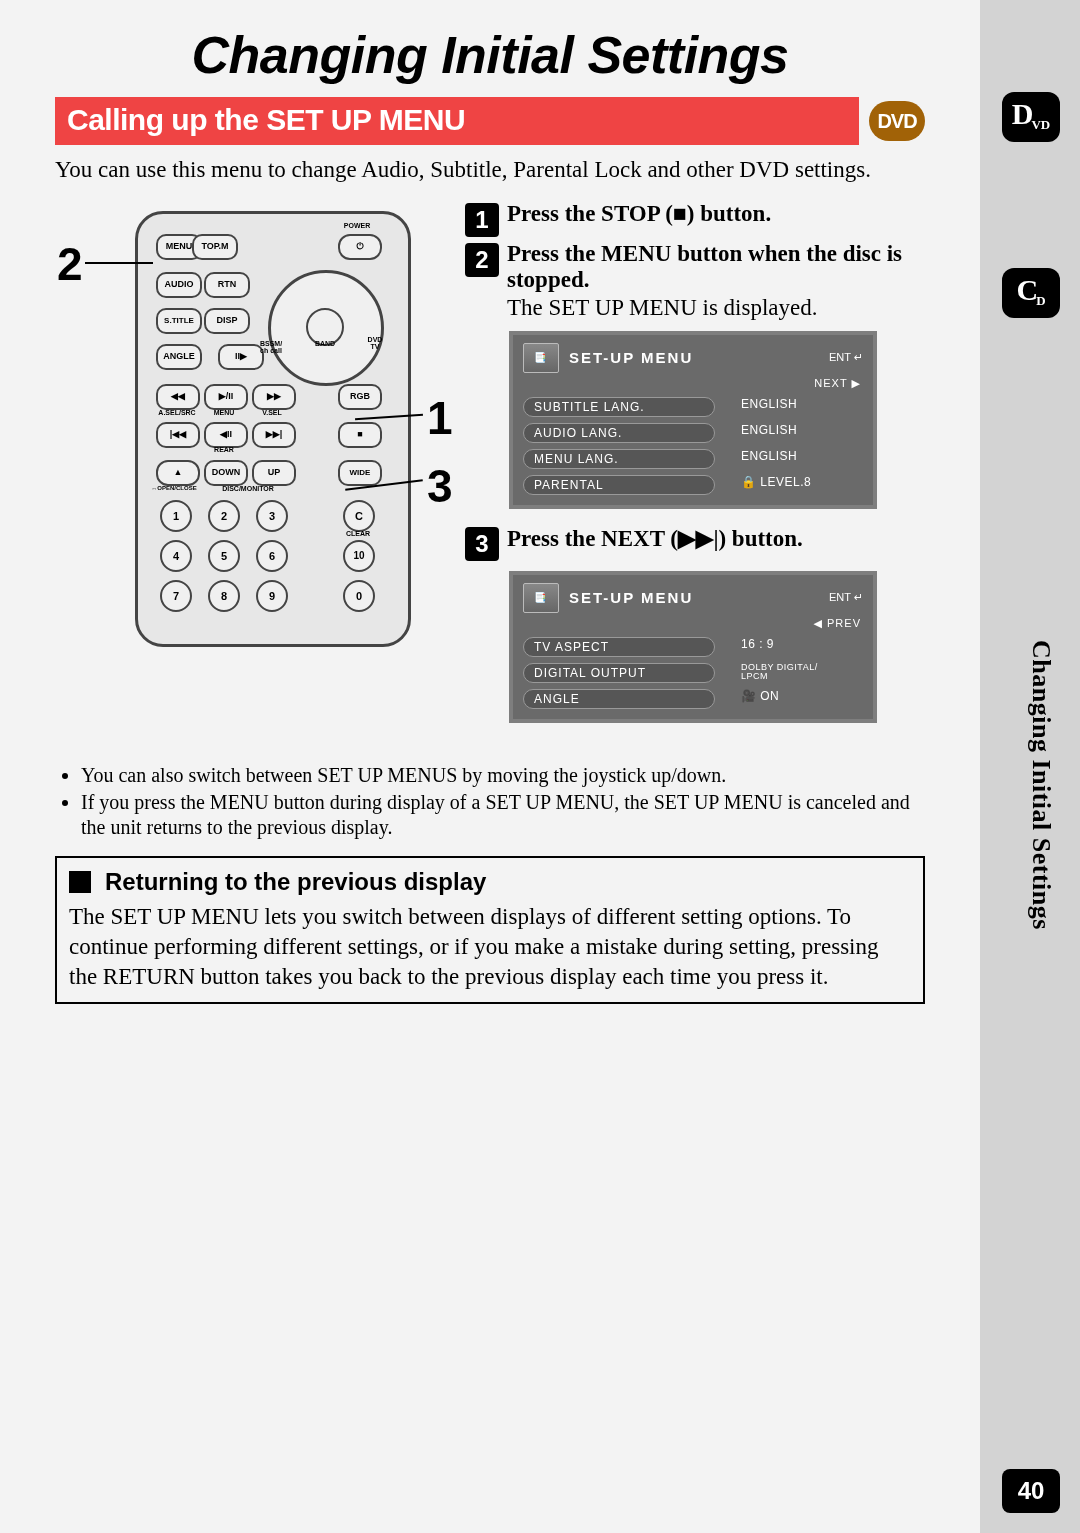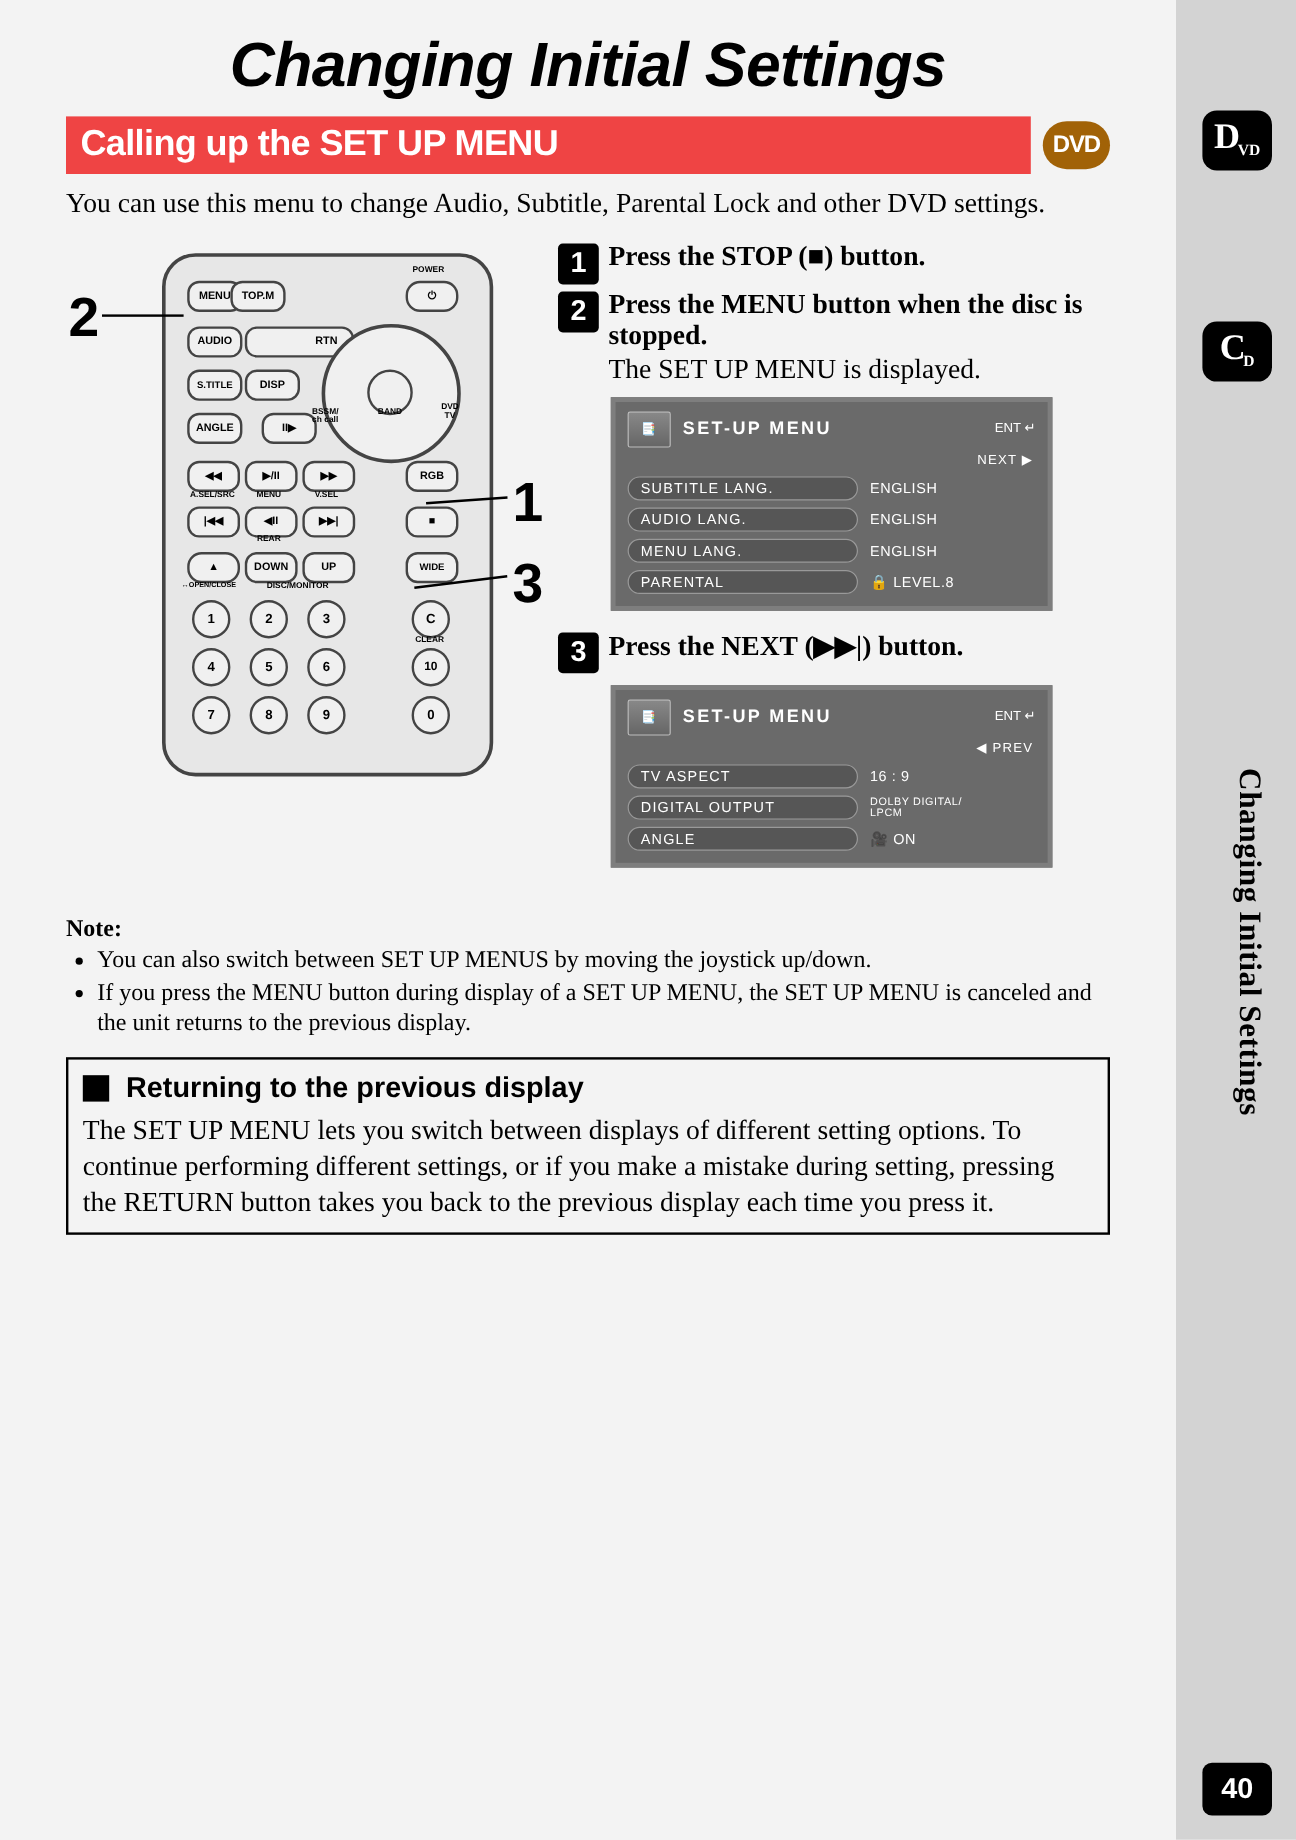--- a/index.html
+++ b/index.html
@@ -211,22 +211,21 @@
   }
   .setup-sub {
     text-align: right;
     padding: 0 12px 4px 0;
     font-size: 11px;
     letter-spacing: 1px;
   }
   .setup-row {
     display: flex;
     padding: 3px 10px;
-    gap: 10px;
-    align-items: center;
+    gap: 26px;
   }
   .setup-label {
     flex: 0 0 170px;
     background: #565656;
     border: 1px solid #999;
     border-radius: 10px;
     padding: 2px 10px;
     font-size: 12px;
     letter-spacing: 1px;
   }
@@ -370,21 +369,21 @@
       <div class="lead-line" style="top:283px;left:290px;width:78px;height:2px;transform:rotate(-7deg);"></div>
 
       <div class="remote-box">
 
         <div class="rlabel" style="top:8px;left:194px;width:50px;">POWER</div>
         <div class="rbtn" style="top:20px;left:18px;width:42px;height:22px;">MENU</div>
         <div class="rbtn" style="top:20px;left:54px;width:42px;height:22px;">TOP.M</div>
         <div class="rbtn" style="top:20px;left:200px;width:40px;height:22px;border-radius:12px;">⏻</div>
 
         <div class="rbtn" style="top:58px;left:18px;width:42px;height:22px;">AUDIO</div>
-        <div class="rbtn" style="top:58px;left:66px;width:42px;height:22px;padding-left:45px;">RTN</div>
+        <div class="rbtn" style="top:58px;left:66px;width:42px;height:22px;">RTN</div>
 
         <div class="rbtn" style="top:94px;left:18px;width:42px;height:22px;font-size:8px;">S.TITLE</div>
         <div class="rbtn" style="top:94px;left:66px;width:42px;height:22px;">DISP</div>
 
         <div class="rbtn" style="top:130px;left:18px;width:42px;height:22px;">ANGLE</div>
         <div class="rbtn" style="top:130px;left:80px;width:42px;height:22px;">II▶</div>
 
         <div class="rcirc" style="top:56px;left:130px;width:110px;height:110px;border-width:3px;"></div>
         <div class="rcirc" style="top:94px;left:168px;width:34px;height:34px;"></div>
         <div class="rlabel" style="top:126px;left:116px;width:34px;font-size:7px;white-space:pre;">BSSM/
@@ -499,21 +498,20 @@
         <div class="setup-row" style="padding-bottom:10px;">
           <div class="setup-label">ANGLE</div>
           <div class="setup-value">🎥 ON</div>
         </div>
       </div>
 
     </div>
   </div>
 
   <div class="note-block">
-    <div class="note-head">Note:</div>
     <ul class="note-list">
       <li>You can also switch between SET UP MENUS by moving the joystick up/down.</li>
       <li>If you press the MENU button during display of a SET UP MENU, the SET UP MENU is canceled and the unit returns to the previous display.</li>
     </ul>
   </div>
 
   <div class="return-box">
     <div class="return-head">
       <span class="sq"></span>
       <span>Returning to the previous display</span>

